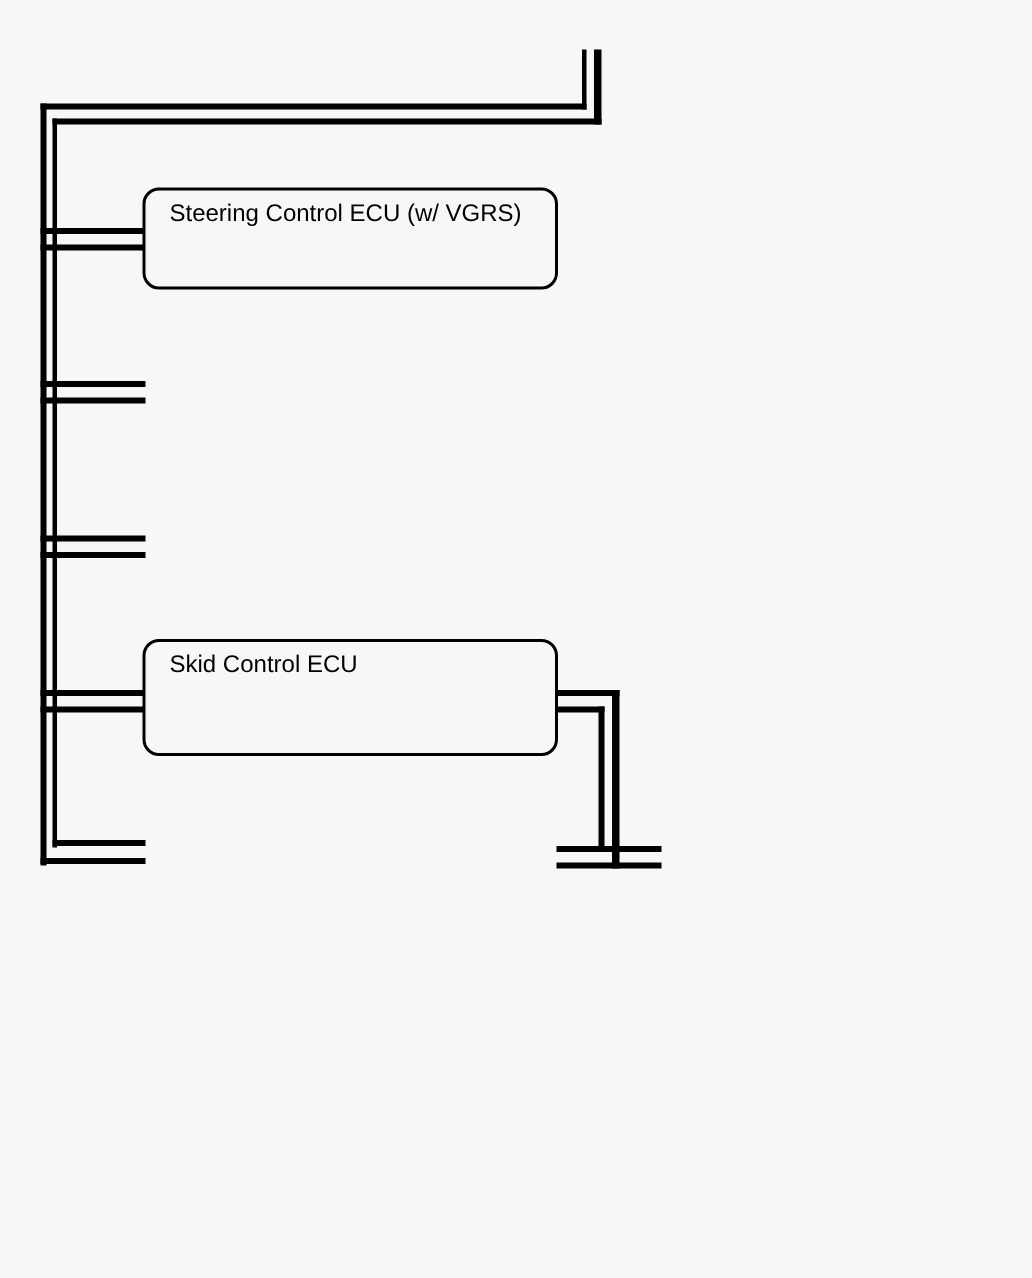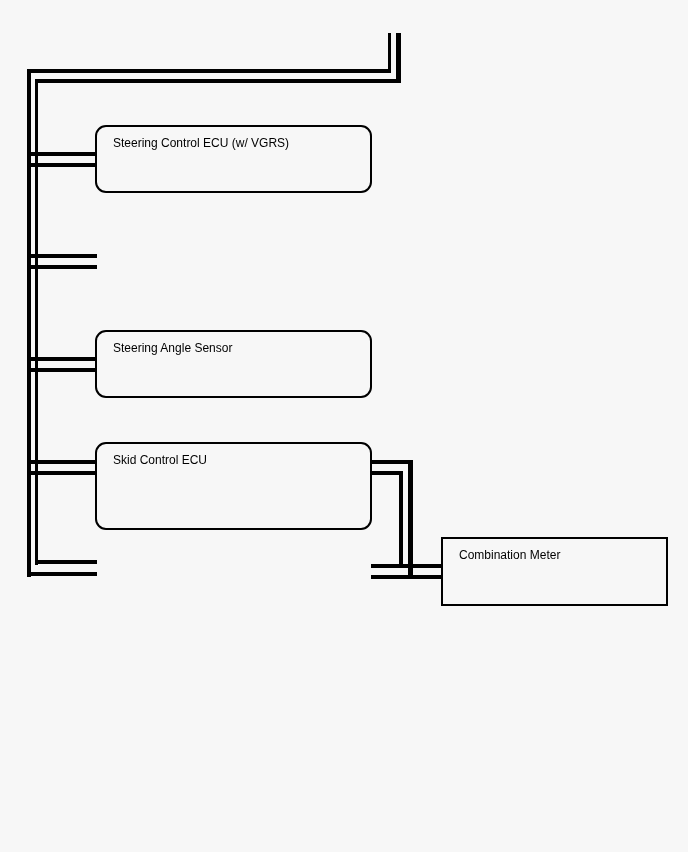--- a/index.html
+++ b/index.html
@@ -18,21 +18,21 @@
   .wire {
     position: absolute;
     background: #000000;
   }
   .node {
     position: absolute;
     box-sizing: border-box;
     border: 2px solid #000000;
     background: #f7f7f7;
     color: #000000;
-    font-size: 12px;
+    font-size: 16px;
     line-height: 14px;
     padding: 9px 10px 0 16px;
     z-index: 2;
   }
   .node.rounded {
     border-radius: 11px;
   }
   .node.square {
     border-radius: 0;
   }
@@ -72,26 +72,20 @@
   <div class="wire" style="left:399px; top:471px; width:4px; height:97px;"></div>
   <div class="wire" style="left:408px; top:460px; width:5px; height:119px;"></div>
   <div class="wire" style="left:371px; top:564px; width:70px; height:4px;"></div>
   <div class="wire" style="left:371px; top:575px; width:70px; height:4px;"></div>
 
   <div class="node rounded" style="left:95px; top:125px; width:277px; height:68px;">
     <span>Steering Control ECU (w/ VGRS)</span>
   </div>
 
 
-  <div class="node rounded" style="left:95px; top:330px; width:277px; height:68px;">
-    <span>Steering Angle Sensor</span>
-  </div>
 
-  <div class="node rounded" style="left:95px; top:442px; width:277px; height:88px;">
+  <div class="node rounded" style="left:95px; top:426px; width:277px; height:78px;">
     <span>Skid Control ECU</span>
   </div>
 
 
-  <div class="node square" style="left:441px; top:537px; width:227px; height:69px;">
-    <span>Combination Meter</span>
-  </div>
 
 </div>
 
 </body></html>

